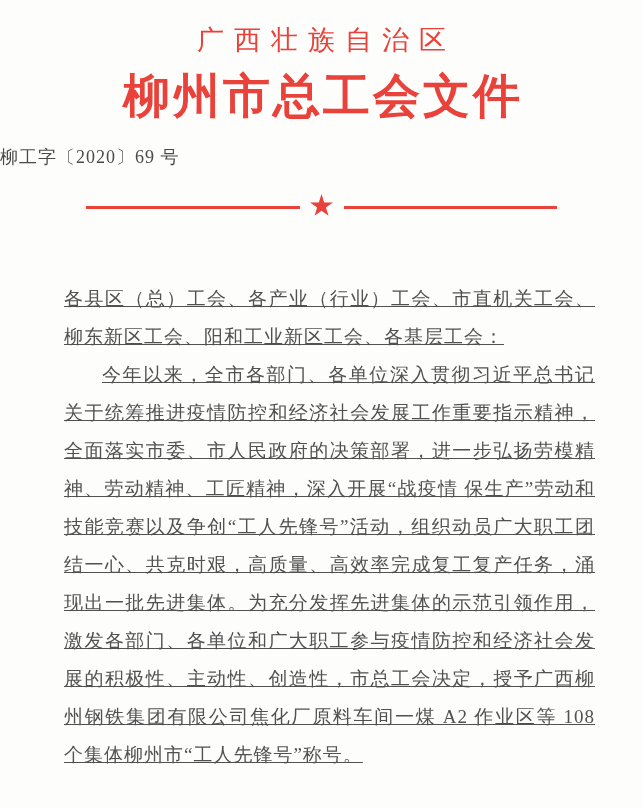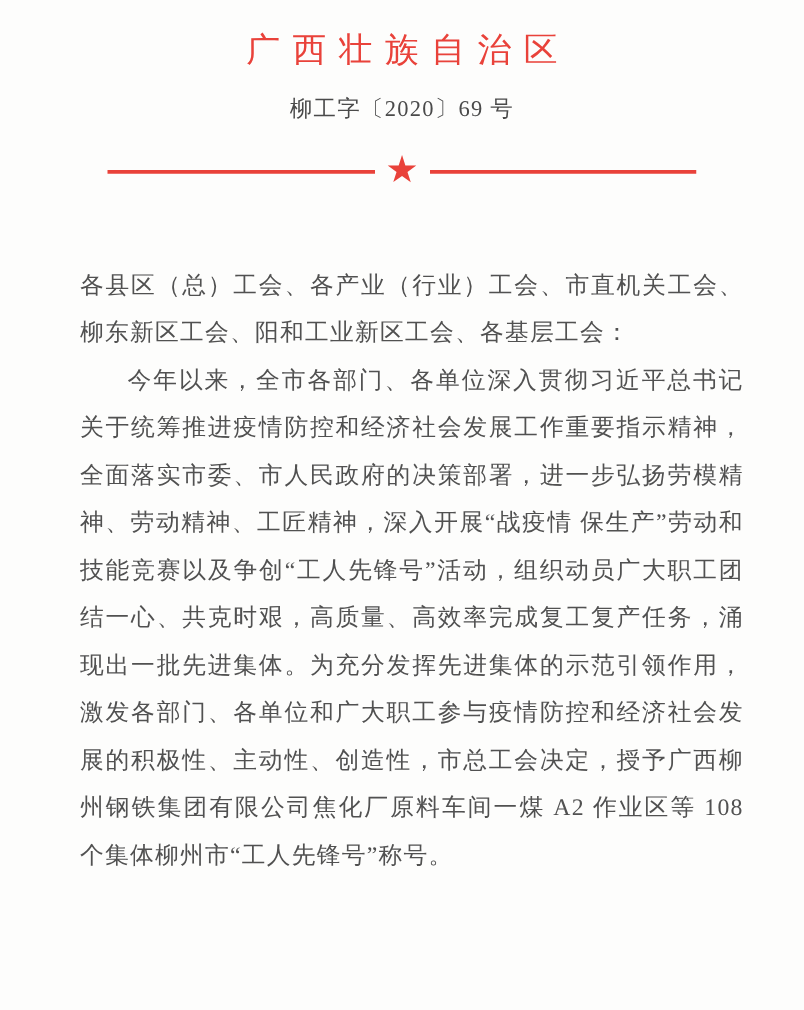--- a/index.html
+++ b/index.html
@@ -31,21 +31,21 @@
     margin-top:7px;
     text-align:center;
     color:var(--accent);
     font-size:47px;
     font-weight:bold;
     letter-spacing:3px;
     padding-left:3px;
   }
   .doc-number{
     margin-top:17px;
-    text-align:center;
+    text-align:left;
     color:#4a4a4a;
     font-size:18px;
     letter-spacing:1px;
   }
   .divider{
     width:471px;
     margin:25px auto 0 auto;
     display:flex;
     align-items:center;
   }
@@ -75,33 +75,35 @@
     margin-top:60px;
     padding:0 48px 0 64px;
     color:var(--body-ink);
     font-size:19px;
     line-height:38px;
     letter-spacing:1px;
     text-align:justify;
   }
   .doc-body p{
     text-justify:inter-ideograph;
+    text-decoration:underline;
   }
   .paragraph{
     text-indent:2em;
   }
 </style>
 </head>
 <body>
 
 <div class="page">
 
   <header>
     <div class="region">广西壮族自治区</div>
 
+    <div class="issuer">柳州市总工会文件</div>
 
     <div class="doc-number">柳工字〔2020〕69 号</div>
 
     <div class="divider">
       <span class="line"></span>
       <span class="star">★</span>
       <span class="line"></span>
     </div>
   </header>
 

